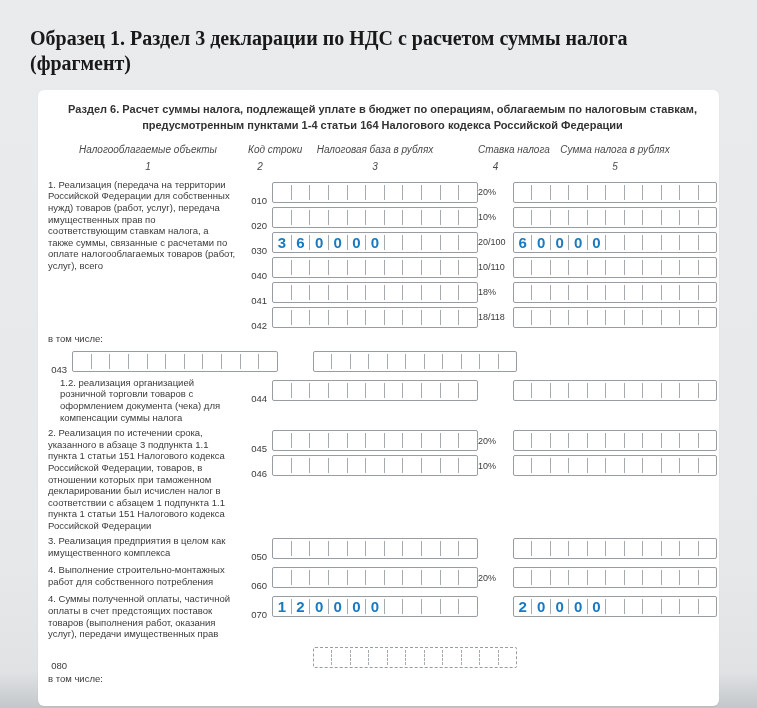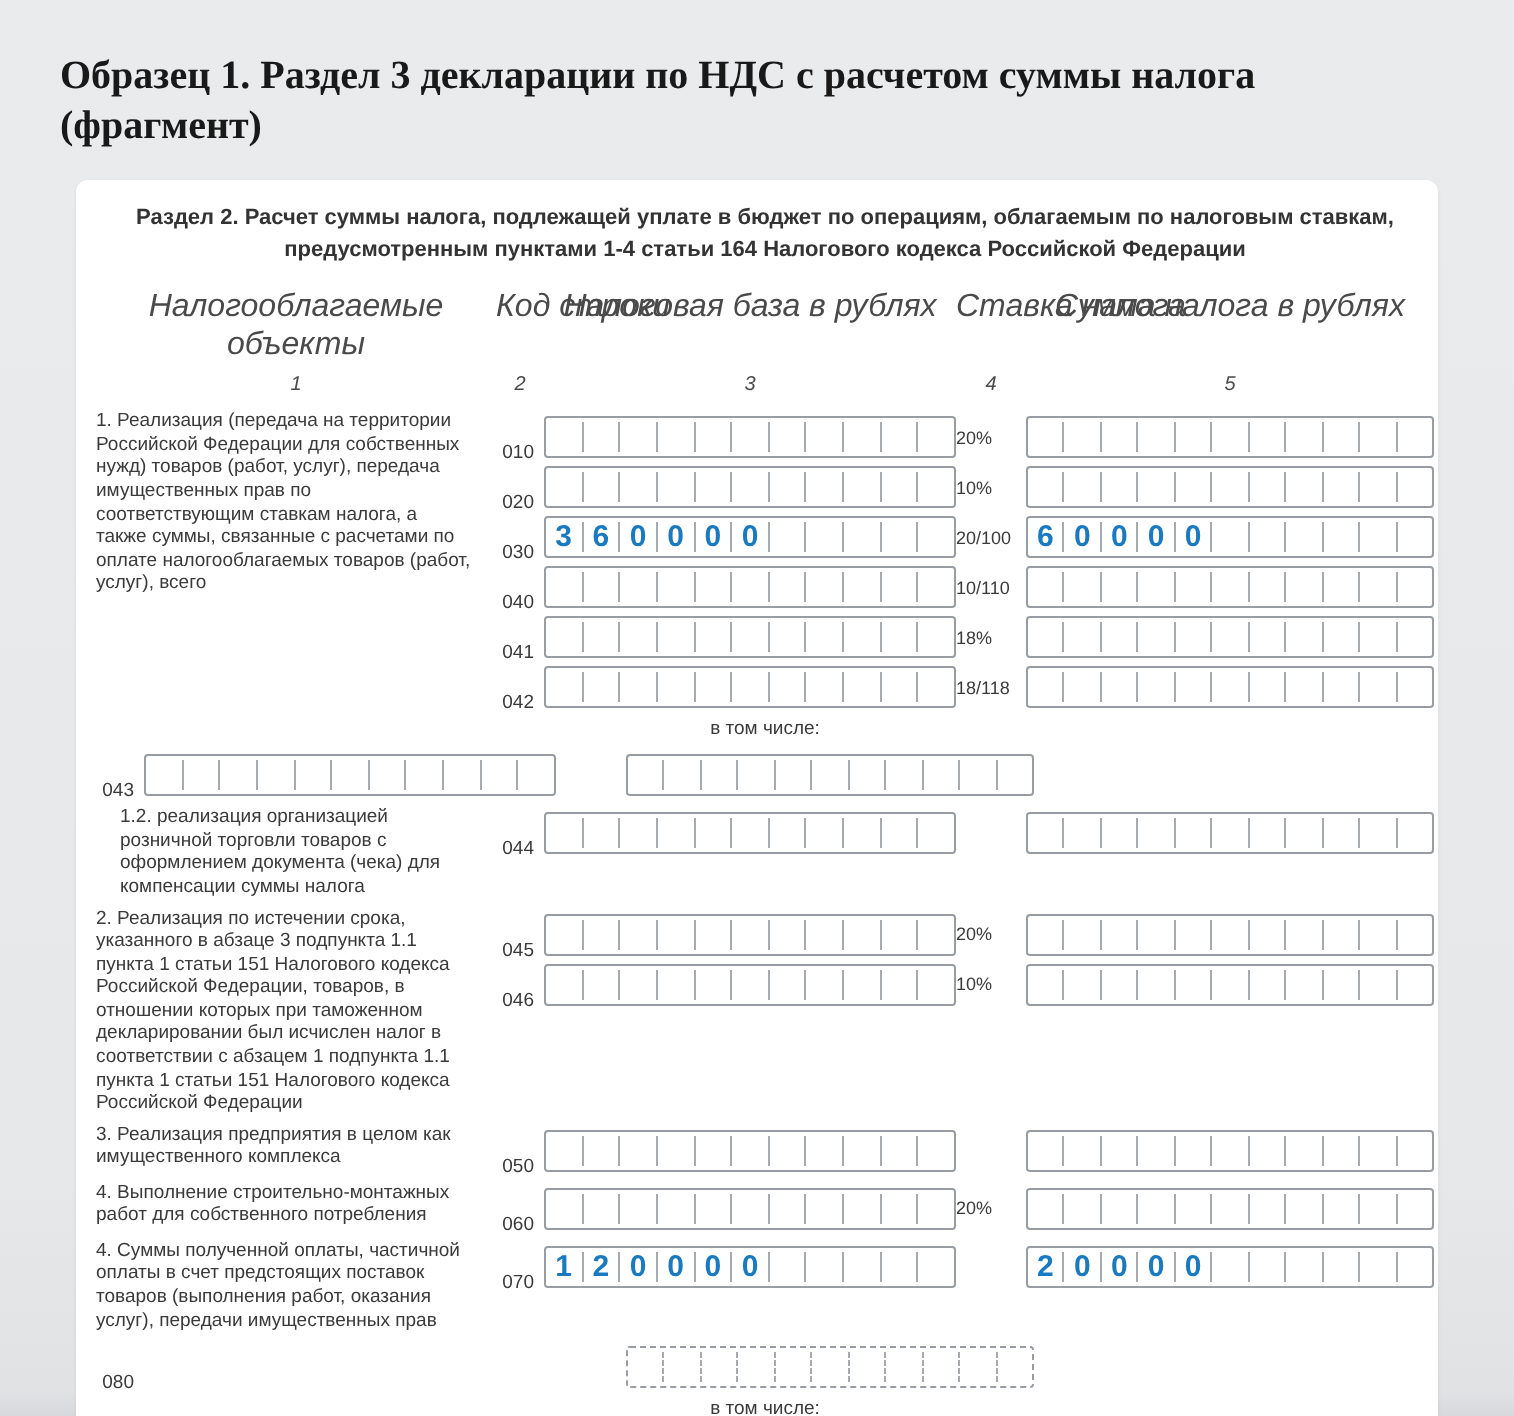--- a/index.html
+++ b/index.html
@@ -18,21 +18,21 @@
   .card {
     width:681px; margin-left:38px; background:#ffffff;
     border-radius:6px; padding:12px 2px 18px 10px;
     box-shadow:0 1px 2px rgba(0,0,0,.07);
   }
   .form-header {
     font-size:11px; font-weight:bold; color:#333;
     text-align:center; line-height:1.45; margin:0 16px 10px;
   }
   .grid5 { display:grid; grid-template-columns:200px 24px 206px 35px 204px; }
-  .colhead { font-style:italic; font-size:16px; color:#4a4a4a; text-align:center; line-height:1.2; }
+  .colhead { font-style:italic; font-size:10px; color:#4a4a4a; text-align:center; line-height:1.2; }
   .colnum  { font-style:italic; font-size:10px; color:#4a4a4a; text-align:center; margin-top:5px; margin-bottom:7px; }
   .group { display:flex; margin-bottom:4px; }
   .desc {
     width:200px; font-size:9.5px; line-height:1.22; color:#3a3a3a;
     padding-right:12px;
   }
   .desc.indent { padding-left:12px; }
   .rows { width:469px; }
   .line { display:grid; grid-template-columns:24px 206px 35px 204px; align-items:center; height:25px; }
   .code { font-size:9.5px; color:#3a3a3a; text-align:right; padding-right:5px;margin-top:16px; }
@@ -41,30 +41,30 @@
     display:flex; height:21px; background:#fff;
     border:1px solid #989da3; border-radius:2px;
   }
   .cellbox .cell {
     flex:1 1 0; display:flex; align-items:center; justify-content:center;
     font-weight:bold; font-size:15px; color:#1a7ac1;
   }
   .cellbox .cell + .cell { border-left:1px solid #a6abb0; margin:2px 0; }
   .cellbox.dashed { border-style:dashed; }
   .cellbox.dashed .cell + .cell { border-left-style:dashed; }
-  .pre-label { font-size:9.5px; color:#3a3a3a; margin:3px 0 4px;text-align:center; }
+  .pre-label { font-size:9.5px; color:#3a3a3a; margin:3px 0 4px; }
 </style>
 </head>
 <body>
 
 <h1 class="page-title">Образец 1. Раздел 3 декларации по НДС с расчетом суммы налога (фрагмент)</h1>
 
 <div class="card">
   <div class="form-header">
-    <div>Раздел 2. Расчет суммы налога, подлежащей уплате в бюджет по операциям, облагаемым по налоговым ставкам,</div>
+    <div>Раздел 6. Расчет суммы налога, подлежащей уплате в бюджет по операциям, облагаемым по налоговым ставкам,</div>
     <div>предусмотренным пунктами 1-4 статьи 164 Налогового кодекса Российской Федерации</div>
   </div>
 
   <div class="grid5">
     <div class="colhead">Налогооблагаемые объекты</div>
     <div class="colhead" style="white-space:nowrap;">Код строки</div>
     <div class="colhead">Налоговая база в рублях</div>
     <div class="colhead" style="white-space:nowrap;">Ставка налога</div>
     <div class="colhead">Сумма налога в рублях</div>
   </div>

